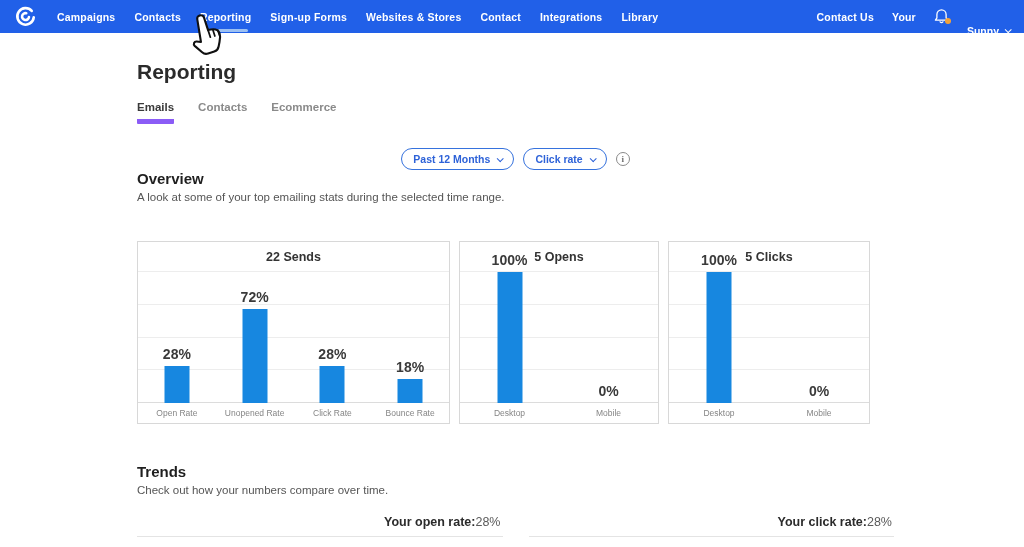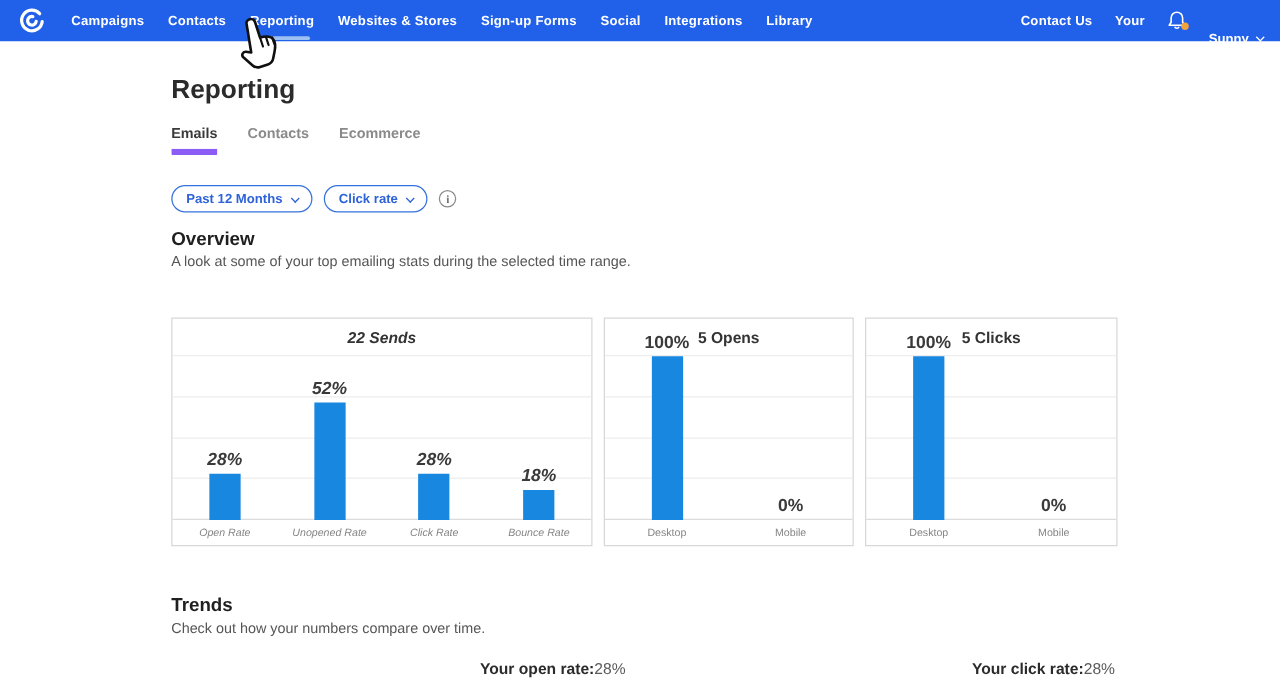--- a/index.html
+++ b/index.html
@@ -28,37 +28,37 @@
     pointer-events:none; }
 
   
   .content { width:757px; margin-left:137px; position:relative; }
   .page-title { margin-top:27px; font-size:21px; font-weight:700; color:#2b2b2b; }
 
   .tabs { display:flex; gap:24px; margin-top:17px; }
   .tab { font-size:11.5px; font-weight:700; color:#8a8a8a; padding-bottom:6px; cursor:pointer; }
   .tab.active { color:#3a3a3a; border-bottom:5px solid #8b5cf6; border-radius:0 0 1px 1px; }
 
-  .filters { margin-top:24px; display:flex; align-items:center; gap:9px; }
+  .filters { margin-top:24px; display:flex; align-items:center; gap:9px;justify-content:center; }
   .pill { display:inline-flex; align-items:center; gap:7px; border:1.5px solid #3672dd;
     border-radius:13px; padding:4px 11px; color:#2d62d8; font-size:10.5px; font-weight:700;
     background:#fff; cursor:pointer; }
   .info-icon { width:14px; height:14px; border:1.3px solid #8a8a8a; border-radius:50%;
     color:#6f6f6f; font-size:9px; font-weight:700; display:flex; align-items:center;
     justify-content:center; font-family:"Liberation Serif",serif; }
   .info-icon::before { content:"i"; }
 
-  .section-head { margin-top:13px; display:flex; justify-content:space-between; align-items:flex-start; }
+  .section-head { display:flex; justify-content:space-between; align-items:flex-start; }
   .h2 { font-size:15px; font-weight:700; color:#1f1f1f; }
   .subtitle { font-size:11.5px; color:#555; margin-top:4px; }
 
   
   .charts { margin-top:38px; display:flex; gap:9px; }
   .card { position:relative; border:1px solid #d8d8d8; background:#fff; height:183px; }
-  .card.w1 { width:337px;font-style:italic; } .card.w2 { width:200px; } .card.w3 { width:202px; }
+  .card.w1 { width:313px; } .card.w2 { width:200px; } .card.w3 { width:202px; }
   .card-title { position:absolute; top:8px; left:0; right:0; text-align:center;
     font-size:12.5px; font-weight:700; color:#333; }
   .plot { position:absolute; top:30px; bottom:20px; left:0; right:0; }
   .gridline { position:absolute; left:0; right:0; height:1px; background:#ededed; }
   .gridline.base { background:#dcdcdc; }
   .slot { position:absolute; top:0; bottom:0; width:0; }
   .bar { position:absolute; bottom:0; left:50%; transform:translateX(-50%); width:25px;
     background:#1787e0; }
   .val-label { position:absolute; left:50%; transform:translateX(-50%); font-size:14px;
     font-weight:700; color:#3a3a3a; white-space:nowrap; }
@@ -83,23 +83,23 @@
       <path d="M12.8 8.6 A 3.6 3.6 0 1 0 15.6 12.6"></path>
     </g>
   </svg>
   <div class="nav-items">
     <div class="nav-item">Campaigns</div>
     <div class="nav-item">Contacts</div>
     <div class="nav-item">
       <span>Reporting</span>
       <span class="nav-underline"></span>
     </div>
+    <div class="nav-item">Sign-up Forms</div>
     <div class="nav-item">Websites &amp; Stores</div>
-    <div class="nav-item">Sign-up Forms</div>
-    <div class="nav-item">Social</div>
+    <div class="nav-item">Contact</div>
     <div class="nav-item">Integrations</div>
     <div class="nav-item">Library</div>
   </div>
   <div class="nav-right">
     <div class="nav-item">Contact Us</div>
     <div class="nav-item">Your</div>
     <div class="bell-wrap">
       <svg width="15" height="17" viewBox="0 0 15 17">
         <path d="M7.5 1.8 a4.6 4.6 0 0 0 -4.6 4.6 v3.4 L1.4 12.2 h12.2 L12.1 9.8 V6.4 a4.6 4.6 0 0 0 -4.6 -4.6 z M5.8 13.4 a1.8 1.8 0 0 0 3.4 0" fill="none" stroke="#ffffff" stroke-width="1.3" stroke-linejoin="round"></path>
       </svg>
@@ -159,21 +159,21 @@
           <div class="gridline" style="bottom: 25%;"></div>
           <div class="gridline" style="bottom: 50%;"></div>
           <div class="gridline" style="bottom: 75%;"></div>
           <div class="gridline" style="bottom: 100%;"></div>
           <div class="slot" style="left: 12.5%;">
             <div class="bar" style="height: 28%; background: rgb(23, 135, 224);"></div>
             <div class="val-label" style="bottom: calc(28% + 4px);">28%</div>
           </div>
           <div class="slot" style="left: 37.5%;">
             <div class="bar" style="height: 72%; background: rgb(23, 135, 224);"></div>
-            <div class="val-label" style="bottom: calc(72% + 4px);">52%</div>
+            <div class="val-label" style="bottom: calc(72% + 4px);">72%</div>
           </div>
           <div class="slot" style="left: 62.5%;">
             <div class="bar" style="height: 28%; background: rgb(23, 135, 224);"></div>
             <div class="val-label" style="bottom: calc(28% + 4px);">28%</div>
           </div>
           <div class="slot" style="left: 87.5%;">
             <div class="bar" style="height: 18%; background: rgb(23, 135, 224);"></div>
             <div class="val-label" style="bottom: calc(18% + 4px); text-align: center;">18%</div>
           </div>
         </div>

